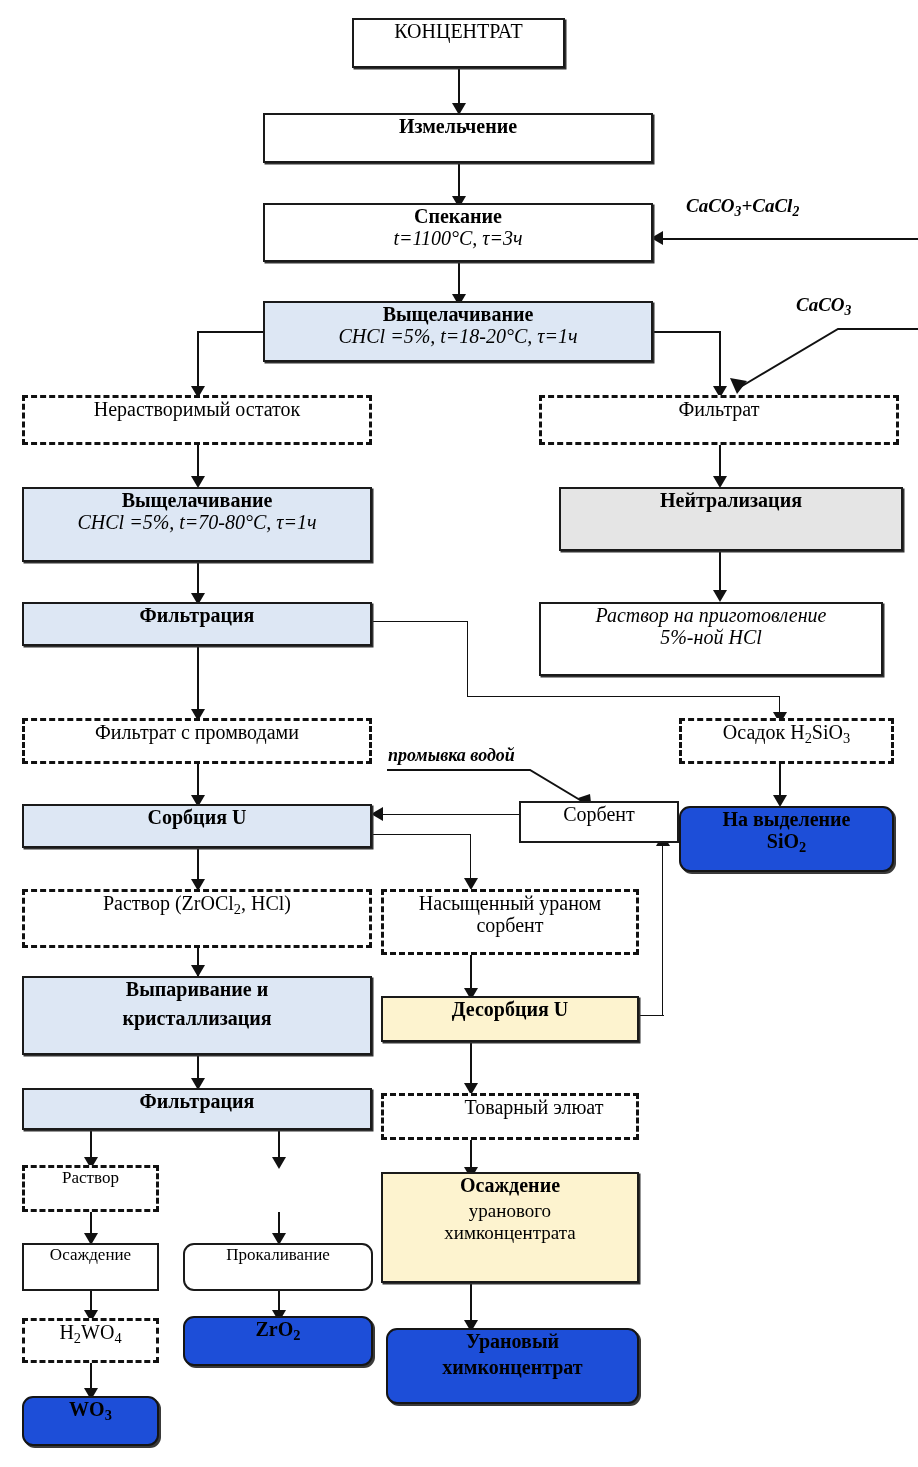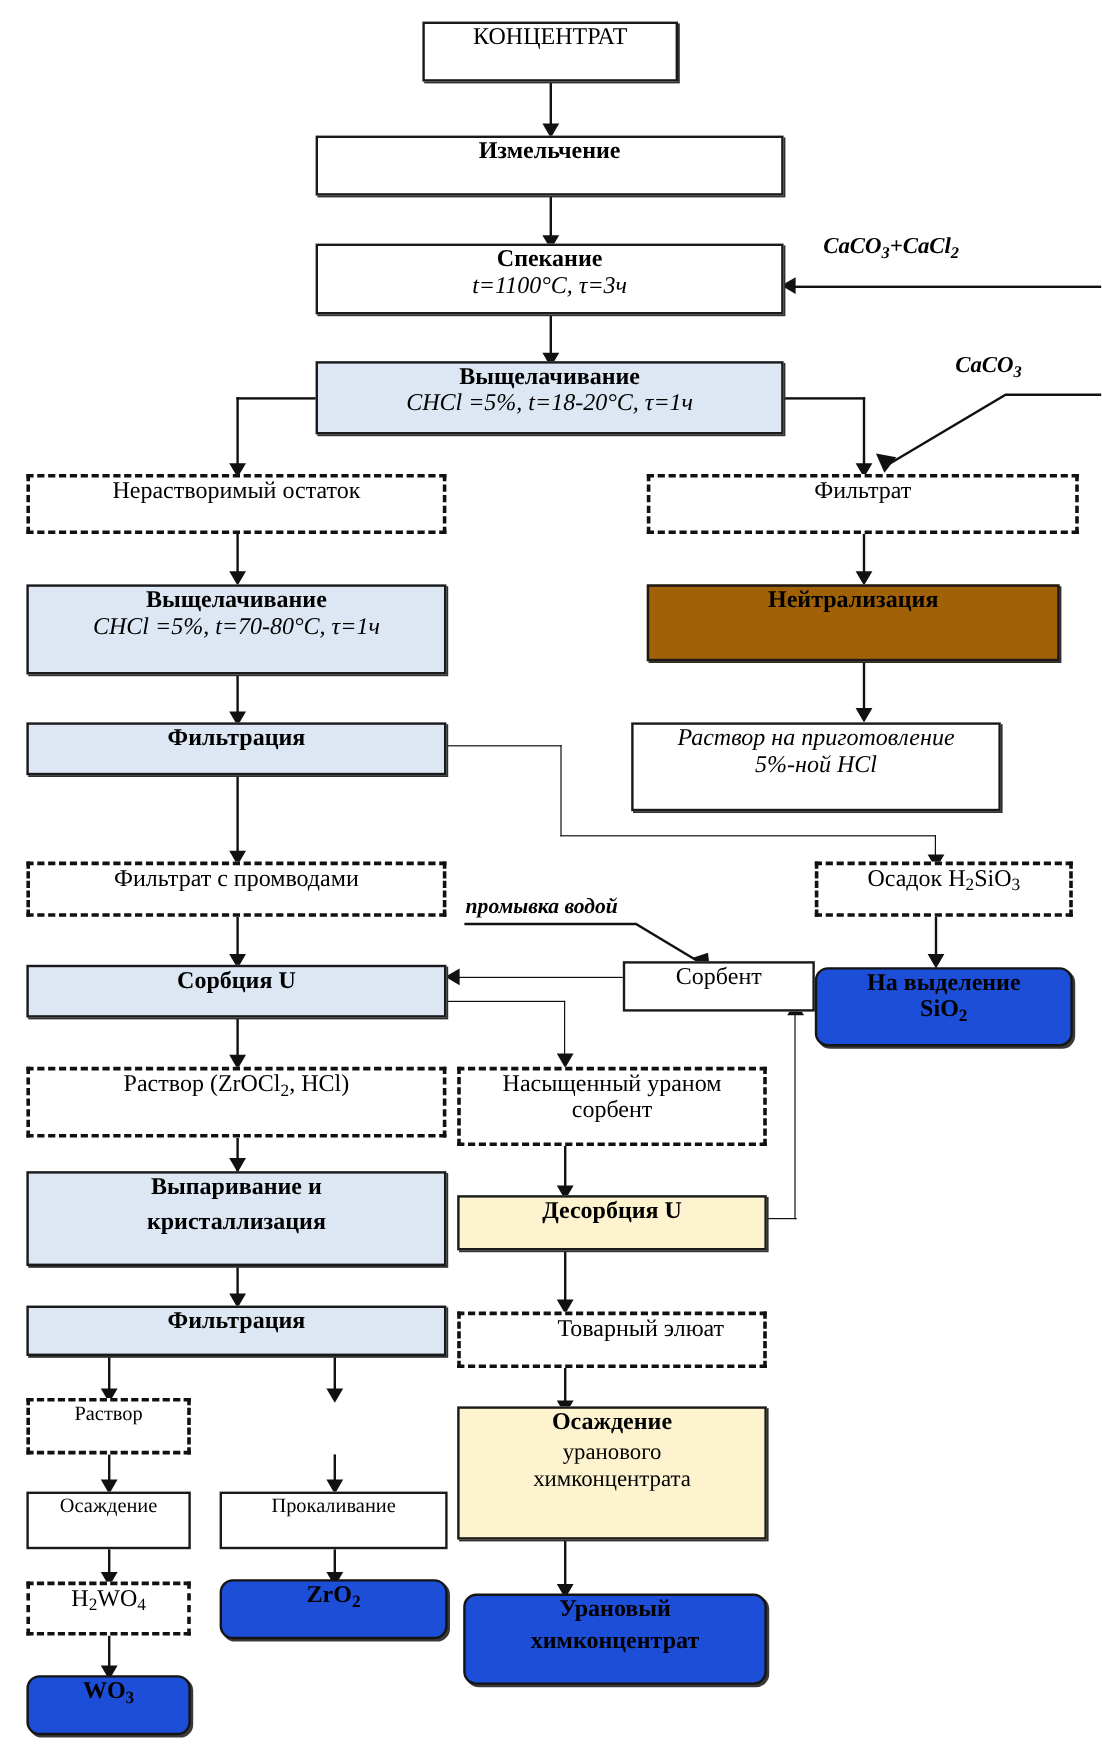--- a/index.html
+++ b/index.html
@@ -35,21 +35,21 @@
 
   
   .rounded{
     border:2.5px solid #151515;
     border-radius:11px;
     background:#1d4ed8;
     box-shadow:2px 2px 0 #3a3a3a;
   }
 
   .fill-blue{background:#dde7f4;}
-  .fill-green{background:#a16207;}
+  .fill-green{background:#e5e5e5;margin-left:20px;}
   .fill-yellow{background:#fdf3cf;}
   .fill-white{background:#ffffff;}
 
   .t-bold{font-weight:bold;}
   .t-ital{font-style:italic;}
   .l1{font-size:20px;}
   .l2{font-size:19px;}
   .l3{font-size:20px;}
   .l4{font-size:17px;}
   .sub{font-size:0.72em;vertical-align:-0.28em;}
@@ -227,21 +227,21 @@
   </div>
 
   <div class="node solid fill-green l1 t-bold" style="left:539px;top:487px;width:344px;height:64px;">
     <span>Нейтрализация</span>
   </div>
 
   <div class="node solid fill-blue l1 t-bold" style="left:22px;top:602px;width:350px;height:44px;">
     <span>Фильтрация</span>
   </div>
 
-  <div class="node solid fill-white l3 t-ital" style="left:526px;top:602px;width:308px;height:74px;">
+  <div class="node solid fill-white l3 t-ital" style="left:539px;top:602px;width:344px;height:74px;">
     <span>Раствор на приготовление</span>
     <span>5%-ной HCl</span>
   </div>
 
   <div class="node dashed l3" style="left:22px;top:718px;width:350px;height:46px;">
     <span>Фильтрат с промводами</span>
   </div>
 
   <div class="node dashed l3" style="left:679px;top:718px;width:215px;height:46px;">
     <span>Осадок H<span class="sub">2</span>SiO<span class="sub">3</span></span>
@@ -294,21 +294,21 @@
   <div class="node solid fill-yellow" style="left:381px;top:1172px;width:258px;height:111px;">
     <span class="l1 t-bold" style="margin-bottom:4px;">Осаждение</span>
     <span class="l2">уранового</span>
     <span class="l2">химконцентрата</span>
   </div>
 
   <div class="node solid noshadow fill-white l4" style="left:22px;top:1243px;width:137px;height:48px;">
     <span>Осаждение</span>
   </div>
 
-  <div class="node solid noshadow fill-white l4" style="left:183px;top:1243px;width:190px;height:48px;">
+  <div class="node solid noshadow fill-white l4" style="left:183px;top:1243px;width:190px;height:48px;border-radius:11px;">
     <span>Прокаливание</span>
   </div>
 
   <div class="node dashed l3" style="left:22px;top:1318px;width:137px;height:45px;">
     <span>H<span class="sub">2</span>WO<span class="sub">4</span></span>
   </div>
 
   <div class="node rounded l1 t-bold" style="left:183px;top:1316px;width:190px;height:50px;">
     <span>ZrO<span class="sub">2</span></span>
   </div>

